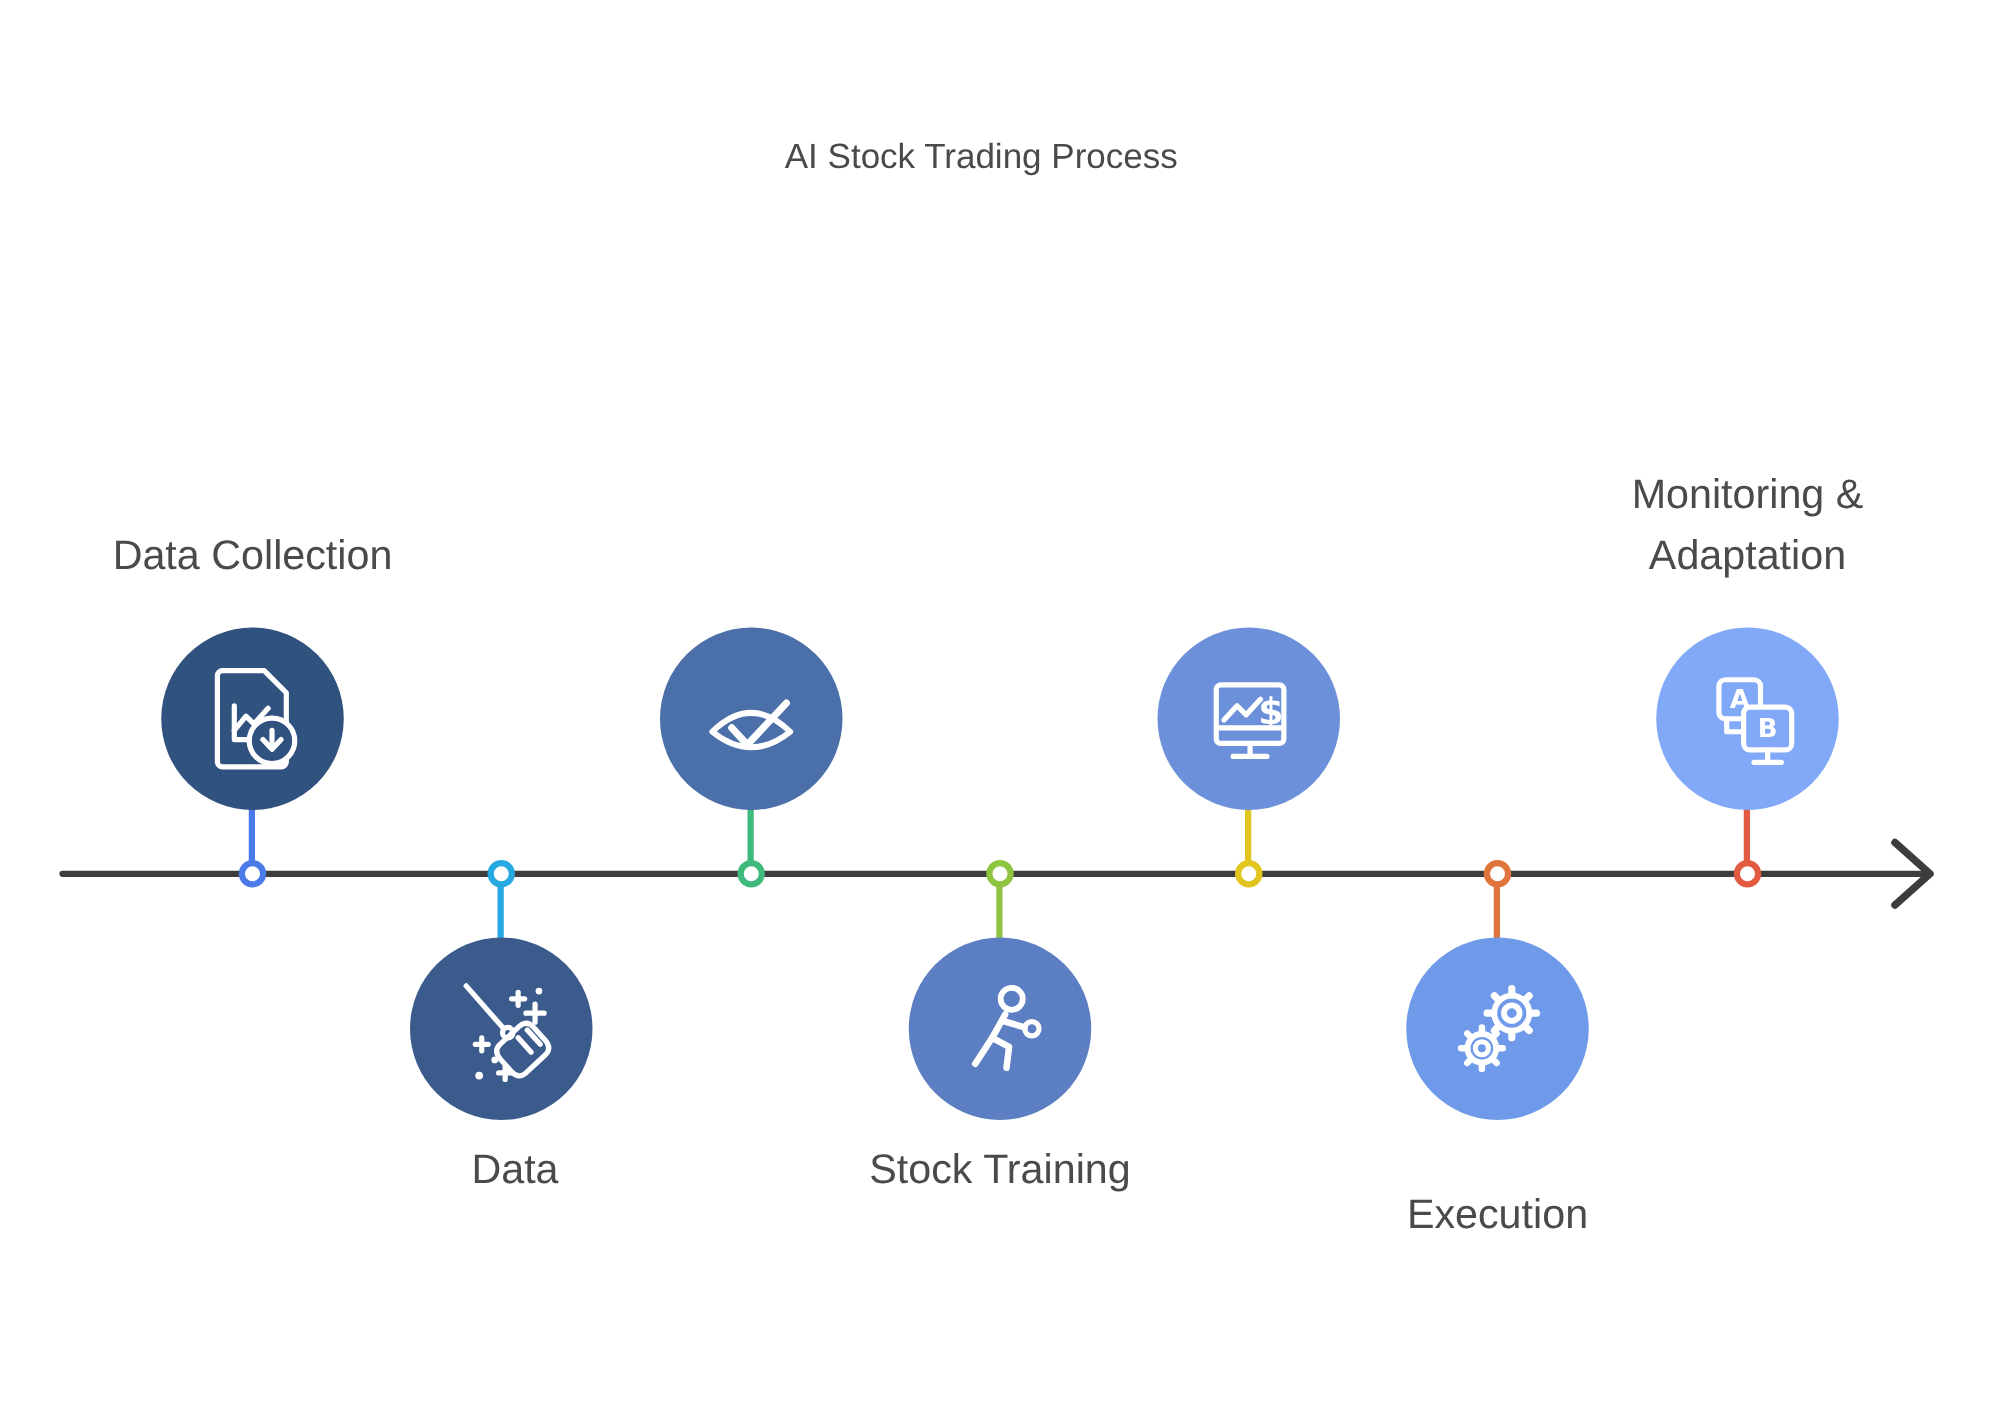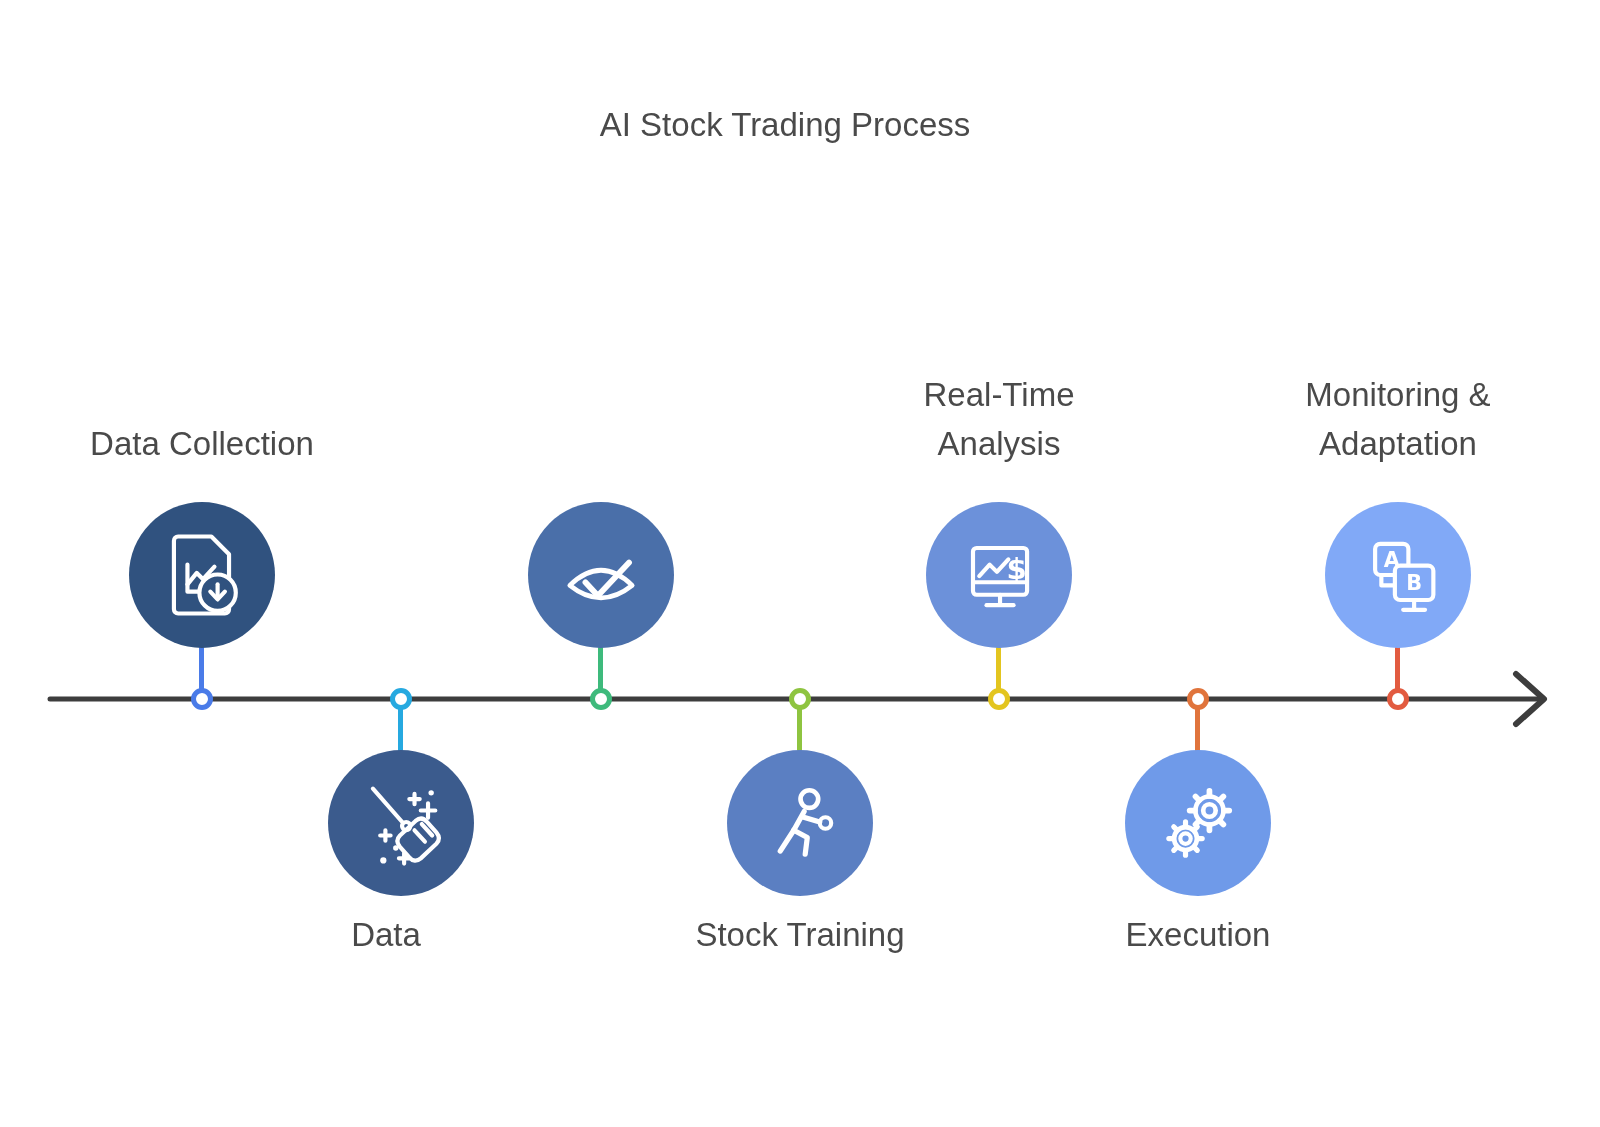--- a/index.html
+++ b/index.html
@@ -1,40 +1,40 @@
 <!DOCTYPE html>
 <html><head>
 <meta charset="utf-8">
 <style>
   html,body{margin:0;padding:0;background:#fff;}
   #canvas{position:relative;width:1600px;height:1127px;background:#fff;overflow:hidden;
           font-family:"Liberation Sans",sans-serif;color:#4a4a4a;}
   .title{position:absolute;top:100px;left:0;width:1570px;text-align:center;
-         font-size:33px;line-height:49px;}
+         font-size:28px;line-height:49px;}
   .axis-svg{position:absolute;left:0;top:669px;}
   .circle{position:absolute;width:146px;height:146px;border-radius:50%;
           display:flex;align-items:center;justify-content:center;}
   .circle svg{width:104px;height:104px;display:block;}
   .circle.above{top:502px;}
   .circle.below{top:750px;}
   .stem{position:absolute;width:5px;border-radius:2px;}
   .stem.above{top:646px;height:54px;}
   .stem.below{top:699px;height:53px;}
   .node{position:absolute;top:688px;width:22px;height:22px;border-radius:50%;
         background:#fff;border:5px solid #888;box-sizing:border-box;}
   .label{position:absolute;width:440px;text-align:center;font-size:33px;line-height:49px;}
   .label.above{bottom:659px;}
   .label.below{top:910px;}
   
   .cx0.circle{left:129px;} .cx0.stem{left:199px;} .cx0.node{left:191px;} .cx0.label{left:-18px;}
-  .cx1.circle{left:328px;} .cx1.stem{left:398px;} .cx1.node{left:390px;} .cx1.label{left:166px;}
+  .cx1.circle{left:328px;} .cx1.stem{left:398px;} .cx1.node{left:390px;} .cx1.label{left:192px;}
   .cx2.circle{left:528px;} .cx2.stem{left:598px;} .cx2.node{left:590px;} .cx2.label{left:381px;}
   .cx3.circle{left:727px;} .cx3.stem{left:797px;} .cx3.node{left:789px;} .cx3.label{left:580px;}
   .cx4.circle{left:926px;} .cx4.stem{left:996px;} .cx4.node{left:988px;} .cx4.label{left:779px;}
-  .cx5.circle{left:1125px;}.cx5.stem{left:1195px;}.cx5.node{left:1187px;}.cx5.label{left:978px;}
+  .cx5.circle{left:1125px;}.cx5.stem{left:1195px;}.cx5.node{left:1187px;}.cx5.label{left:978px;margin-top:36px;}
   .cx6.circle{left:1325px;}.cx6.stem{left:1395px;}.cx6.node{left:1387px;}.cx6.label{left:1178px;}
 </style>
 </head>
 <body>
 
 <div id="canvas">
 
   <div class="title">AI Stock Trading Process</div>
 
   <svg class="axis-svg" width="1600" height="60">
@@ -126,24 +126,20 @@
       <g stroke="#fff" stroke-width="4" fill="none" stroke-linecap="round" stroke-linejoin="round">
         <rect x="25" y="24" width="52" height="45" rx="3.5"></rect>
         <line x1="27" y1="57" x2="75" y2="57"></line>
         <polyline points="31 51 41 40 48 47 59 35"></polyline>
         <text x="67" y="54" text-anchor="middle" fill="#fff" stroke="none" font-family="DejaVu Sans, sans-serif" font-size="28" font-weight="bold">$</text>
         <line x1="51" y1="69" x2="51" y2="77"></line>
         <line x1="38" y1="79" x2="64" y2="79"></line>
       </g>
     </svg>
   </div>
-  <div class="label above cx4">
-    <div>Real-Time</div>
-    <div>Analysis</div>
-  </div>
 
   <div class="circle below cx5" style="background: rgb(111, 154, 233);">
     <svg viewBox="0 0 100 100">
       <g stroke="#fff" stroke-width="4.5" fill="none" stroke-linecap="round" stroke-linejoin="round">
 
         <circle cx="61" cy="38" r="13.5"></circle>
         <circle cx="61" cy="38" r="6"></circle>
         <g stroke-width="5.5">
           <line x1="75" y1="38" x2="80" y2="38"></line>
           <line x1="70.9" y1="47.9" x2="74.4" y2="51.4"></line>

